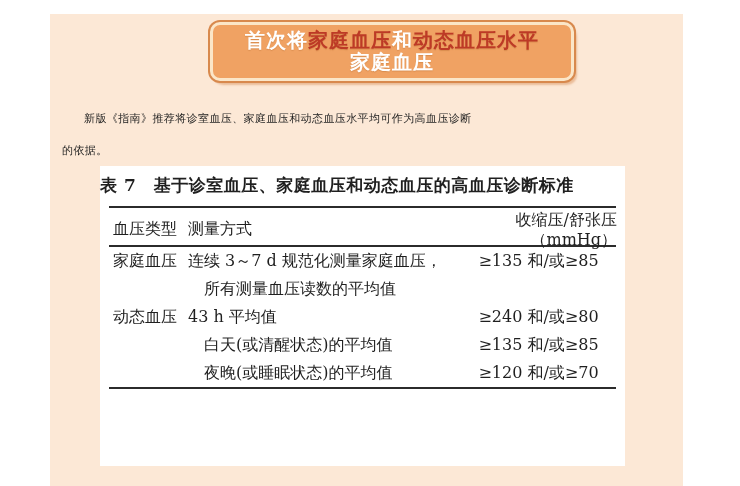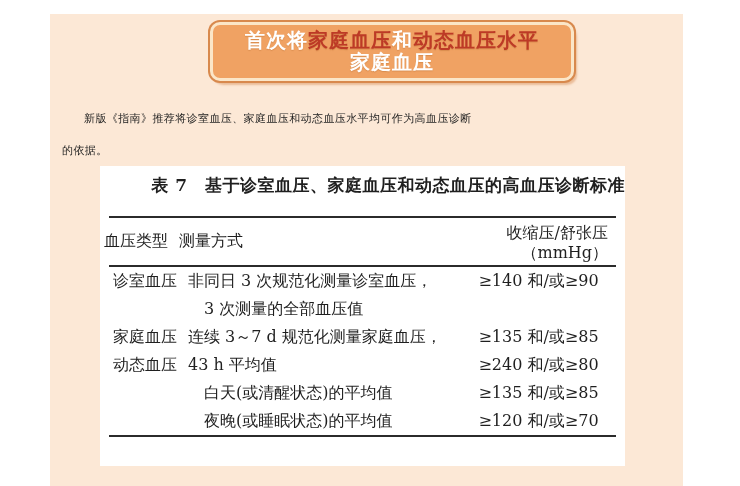--- a/index.html
+++ b/index.html
@@ -41,27 +41,27 @@
     font-size:11px;line-height:32px;letter-spacing:.4px;color:var(--text);
   }
   .para .l1{text-indent:2em;}
   
   .panel{
     position:absolute;left:50px;top:152px;width:525px;height:300px;
     background:var(--panel-bg);
     font-family:"DejaVu Serif",serif;color:var(--text);
   }
   .panel-title{
-    height:50px;line-height:39px;text-align:right;
+    height:40px;line-height:39px;text-align:left;
     font-weight:bold;font-size:17px;letter-spacing:.5px;
   }
   .rule{height:2px;background:var(--rule);margin:0 9px;}
   .thead{
     display:grid;grid-template-columns:75px 272px 157px;
-    padding-left:4px;height:47px;font-size:16px;
+    padding-left:13px;height:37px;font-size:16px;
   }
   .thead .h1{align-self:center;}
   .thead .h2{align-self:center;text-align:left;}
   .thead .h3{align-self:center;text-align:right;line-height:20px;padding-top:2px;}
   .tbody{font-size:16px;line-height:28px;padding-top:0;}
   .trow{display:grid;grid-template-columns:75px 272px 157px;padding-left:13px;}
   .trow .c3{text-align:center;}
   .m2{padding-left:16px;}
 </style>
 </head>
@@ -90,33 +90,26 @@
       <div class="h2">测量方式</div>
       <div class="h3">
         <div>收缩压/舒张压</div>
         <div>（mmHg）</div>
       </div>
     </div>
     <div class="rule"></div>
 
     <div class="tbody">
 
-      <div class="trow">
-        <div class="c1">诊室血压</div>
-        <div class="c2">
-          <div class="m1">非同日 3 次规范化测量诊室血压，</div>
-          <div class="m2">3 次测量的全部血压值</div>
-        </div>
-        <div class="c3">≥140 和/或≥90</div>
-      </div>
 
       <div class="trow">
         <div class="c1">家庭血压</div>
         <div class="c2">
           <div class="m1">连续 3～7 d 规范化测量家庭血压，</div>
+          <div class="m2">所有测量血压读数的平均值</div>
         </div>
         <div class="c3">≥135 和/或≥85</div>
       </div>
 
       <div class="trow">
         <div class="c1">动态血压</div>
         <div class="c2">
           <div class="m1">43 h 平均值</div>
         </div>
         <div class="c3">≥240 和/或≥80</div>

